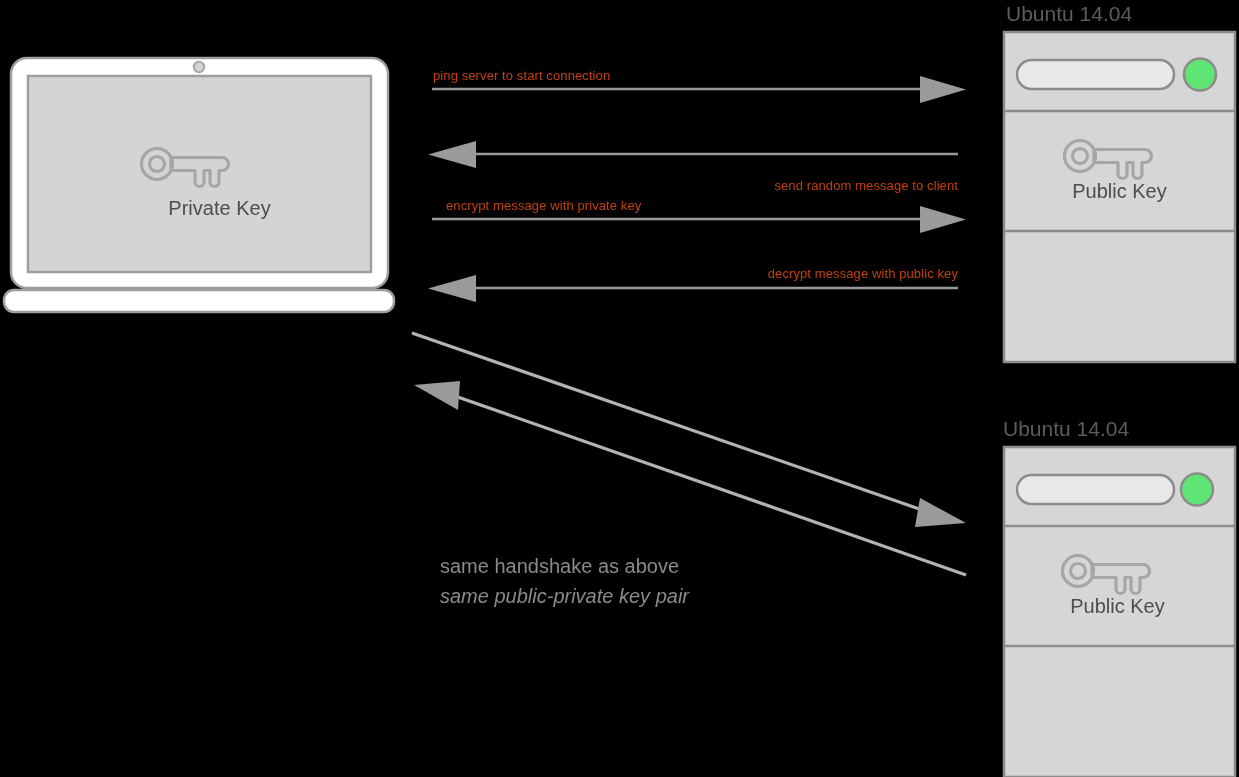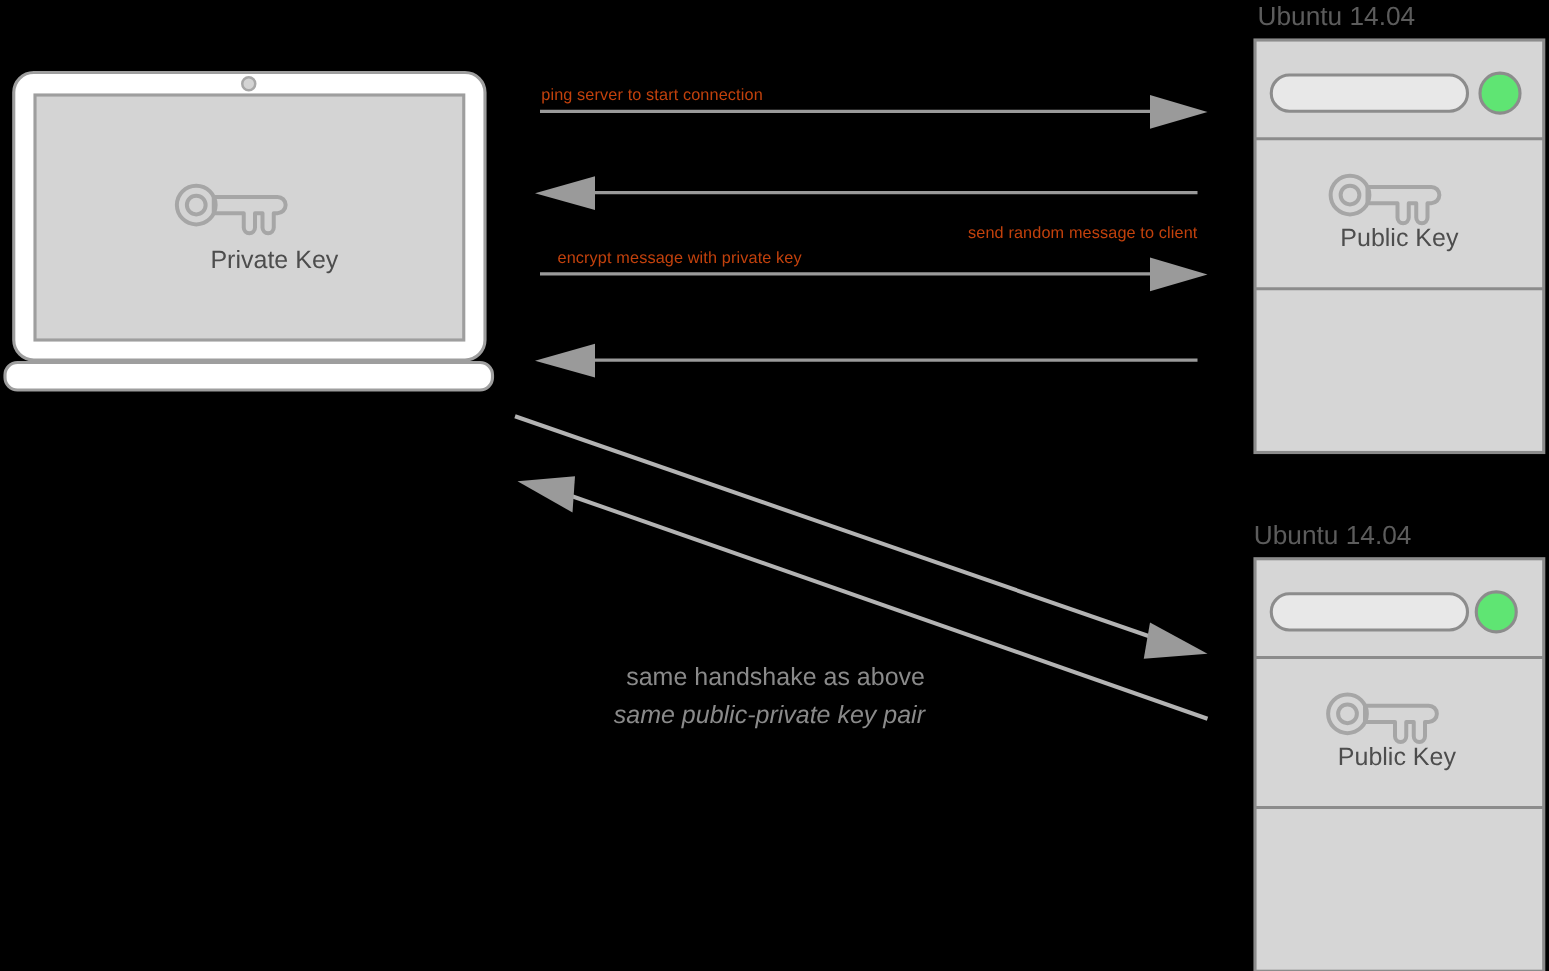--- a/index.html
+++ b/index.html
@@ -46,22 +46,23 @@
     position: absolute;
     color: #5c5c5c;
     font-size: 21px;
     white-space: nowrap;
   }
   .bottom-note {
     position: absolute;
     color: #8a8a8a;
     font-size: 20px;
     line-height: 30px;
-    text-align: right;
+    text-align: left;
     white-space: nowrap;
+    margin-top: 24px;
   }
 </style>
 </head>
 <body>
 
 <div id="stage">
 
   <svg class="svg-layer" viewBox="0 0 1239 777">
     <defs>
 
@@ -165,17 +166,18 @@
 
   <div class="key-caption" style="left:1004px; top:180px; width:231px;">Public Key</div>
   <div class="key-caption" style="left:1002px; top:595px; width:231px;">Public Key</div>
 
   <div class="lbl" style="left:433px; top:63px;">ping server to start connection</div>
 
   <div class="lbl right" style="left:458px; top:129px; width:500px;margin-top:44px;">send random message to client</div>
 
   <div class="lbl" style="left:446px; top:193px;">encrypt message with private key</div>
 
+  <div class="lbl right" style="left:458px; top:261px; width:500px;">decrypt message with public key</div>
 
   <div class="bottom-note" style="left:440px; top:527px; width:300px;">same handshake as above</div>
   <div class="bottom-note" style="left:440px; top:557px; width:300px;font-style:italic;">same public-private key pair</div>
 
 </div>
 
 </body></html>

